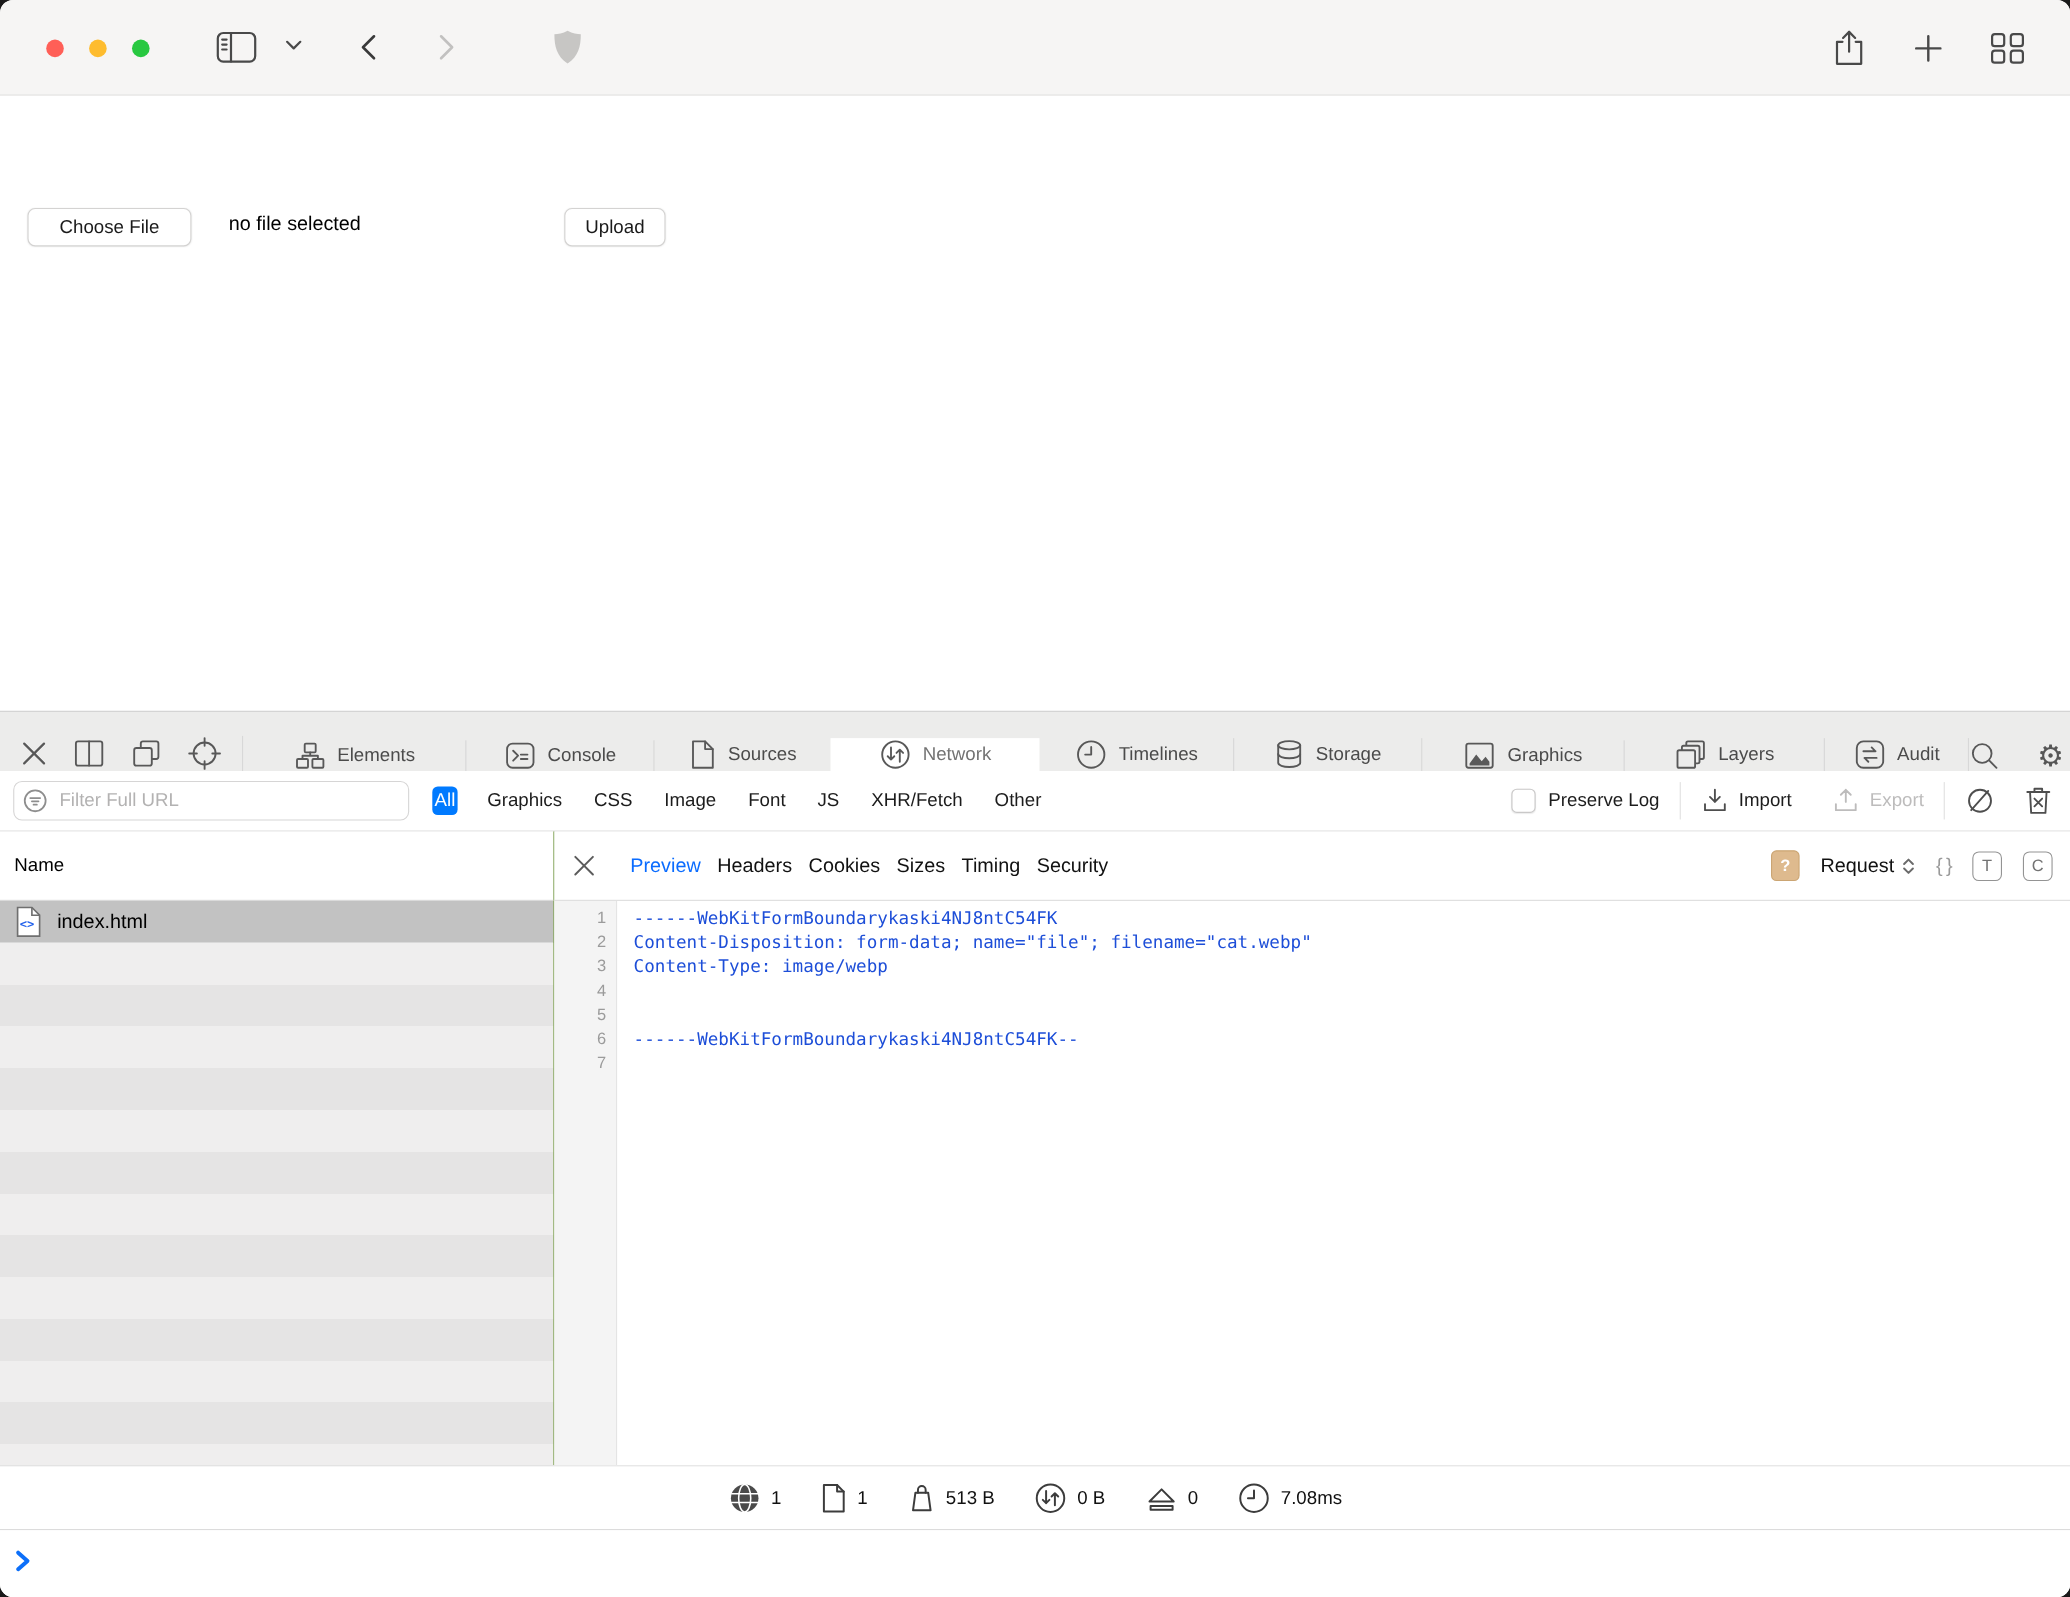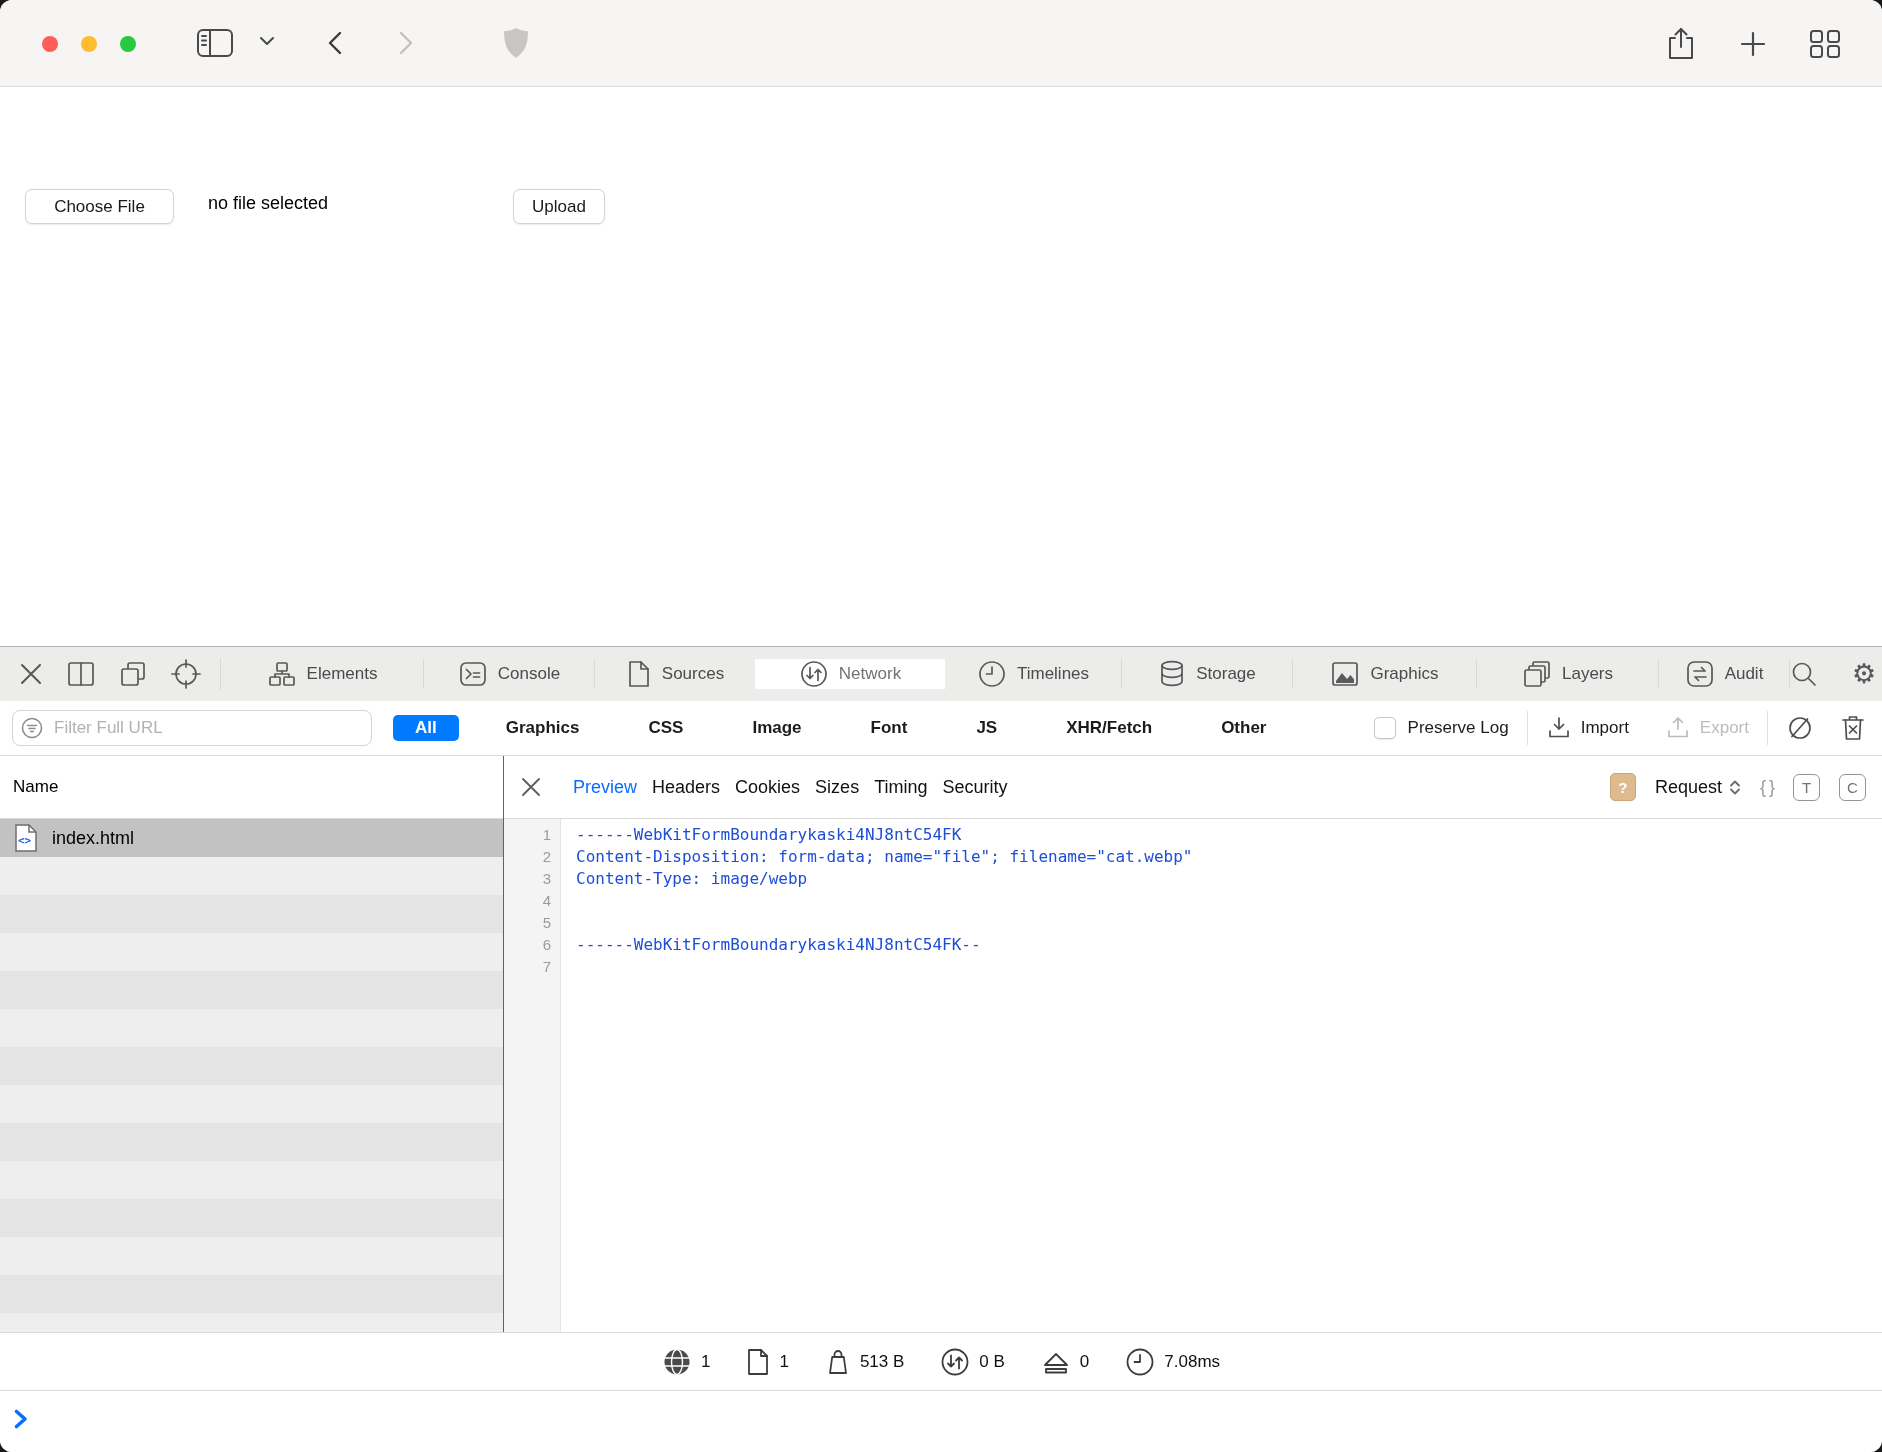--- a/index.html
+++ b/index.html
@@ -16,37 +16,37 @@
   .url-dim{color:#b5b4b3;}
   .reload{position:absolute;right:12px;top:8px;}
 
   
   .page{position:relative;height:559px;background:#fff;flex:none;}
   .btn{position:absolute;top:102px;height:33px;background:#fff;border:1px solid #d4d3d2;border-radius:7px;font-size:17px;color:#1a1a1a;display:flex;align-items:center;justify-content:center;box-shadow:0 .5px 1.5px rgba(0,0,0,.08);}
   .file-status{position:absolute;left:180px;top:106px;font-size:18px;color:#000;margin-left:28px;}
 
   
   .devtools{flex:1;display:flex;flex-direction:column;border-top:1px solid #b5b4b4;min-height:0;}
-  .dt-tabbar{height:54px;background:#ececeb;display:flex;align-items:center;flex:none;}
+  .dt-tabbar{height:54px;background:#ececeb;display:flex;align-items:flex-end;flex:none;}
   .dt-ctl{display:flex;align-items:center;justify-content:center;}
   .dt-ctl svg,.dt-tab svg,.tabbar-right svg{stroke:#585858;fill:none;stroke-width:1.7;stroke-linecap:round;stroke-linejoin:round;}
   .ctl-group{display:flex;align-items:center;gap:22px;padding:0 18px 0 18px;border-right:1px solid #d8d8d8;}
   .dt-tab{display:flex;align-items:center;justify-content:center;gap:10px;font-size:17px;color:#4b4b4b;border-right:1px solid #d8d8d8;flex:none;}
   .dt-tab.active{background:#fff;border-right:none;color:#737373;}
   .dt-tab.beforeactive{border-right:none;}
   .tabbar-right{margin-left:auto;display:flex;align-items:center;gap:34px;padding-right:20px;}
   .gear{font-size:27px;color:#565656;line-height:1;}
 
   .dt-filterbar{height:54px;background:#fff;display:flex;align-items:center;flex:none;border-bottom:1px solid #dcdcdc;}
   .filter-input-wrap{position:relative;margin-left:12px;width:358px;height:34px;border:1px solid #d6d5d5;border-radius:8px;background:#fff;display:flex;align-items:center;flex:none;}
   .filter-input-wrap svg{stroke:#8e8e8e;fill:none;stroke-width:1.6;stroke-linecap:round;flex:none;margin-left:7px;}
   .filter-input{border:none;outline:none;background:transparent;font-size:17px;color:#333;margin-left:8px;width:290px;font-family:inherit;}
   .filter-input::placeholder{color:#b3b2b2;}
   .type-filters{display:flex;align-items:center;gap:25px;margin-left:21px;font-size:17px;color:#1c1c1c;}
-  .type-pill{padding:3px 22px;border-radius:5px;font-weight:bold;}
+  .type-pill{padding:3px 2px;border-radius:5px;}
   .type-pill.active{background:#007aff;color:#fff;}
   .filter-right{margin-left:auto;display:flex;align-items:center;padding-right:16px;font-size:17px;color:#1c1c1c;}
   .filter-right svg{stroke:#4e4e4e;fill:none;stroke-width:1.7;stroke-linecap:round;stroke-linejoin:round;}
   .checkbox{width:20px;height:20px;border:1px solid #c9c8c8;border-radius:5px;background:#fff;box-shadow:0 .5px 1px rgba(0,0,0,.08);margin-right:12px;}
   .vsep{width:1px;height:34px;background:#e0e0e0;margin:0 18px;}
   .tool-lbl{margin-left:9px;}
   .disabled-lbl{color:#bdbcbc;}
   .disabled-svg{stroke:#bdbcbc !important;}
 
   .dt-main{flex:1;display:flex;min-height:0;}

